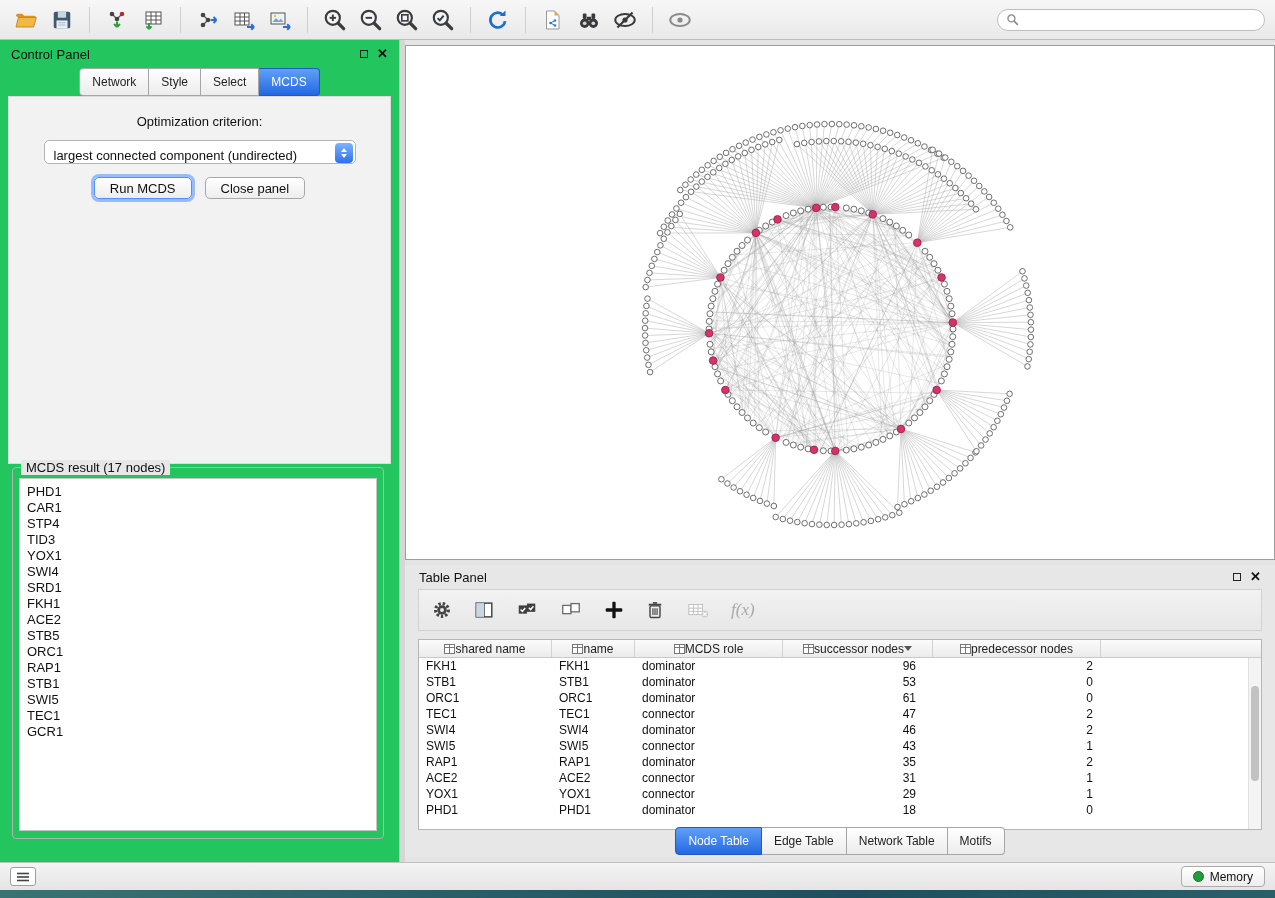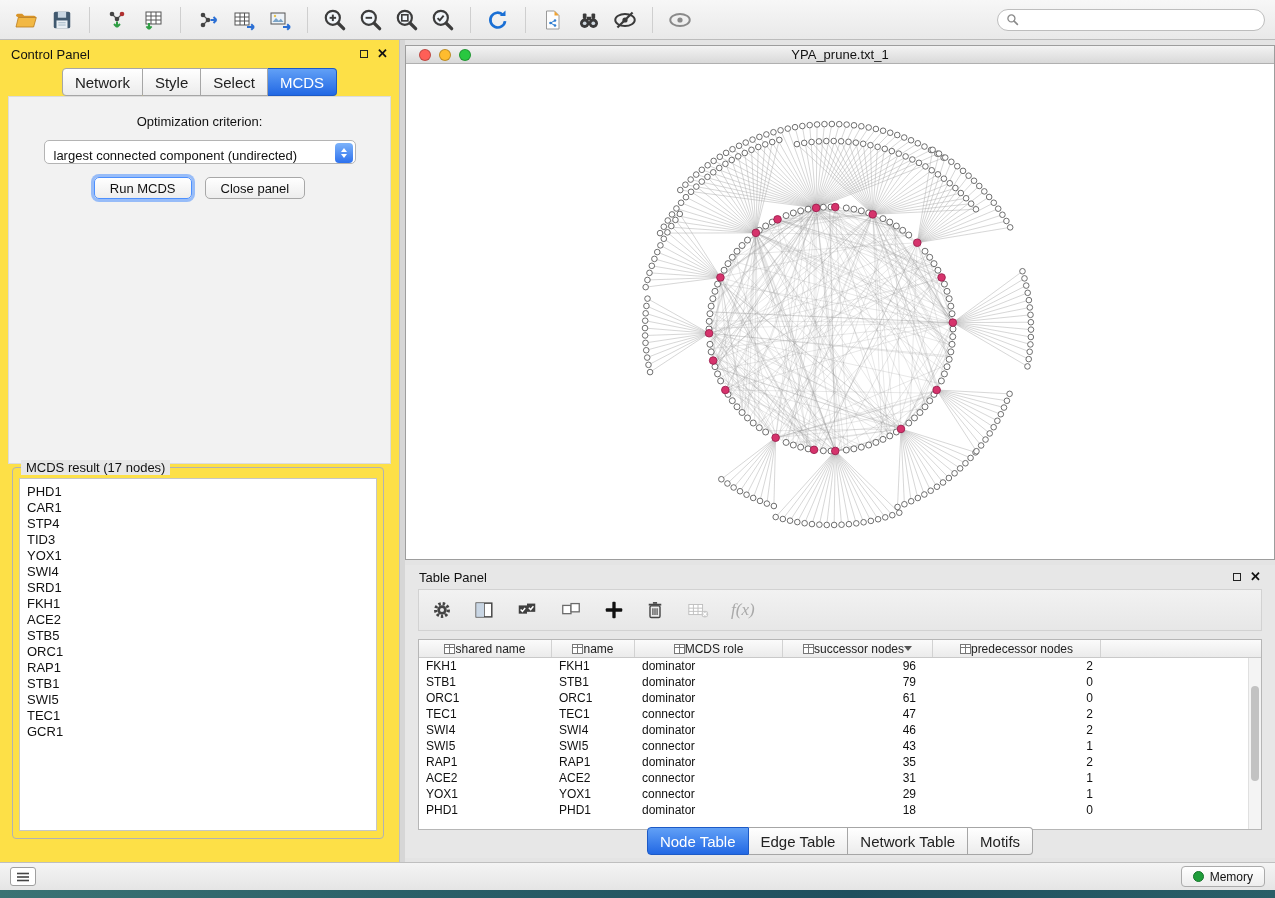--- a/index.html
+++ b/index.html
@@ -12,29 +12,29 @@
     background:linear-gradient(#f7f7f7,#e9e9e9); border-bottom:1px solid #bcbcbc;
     display:flex; align-items:center; padding:0 10px; gap:4px; }
   .tb-btn { width:32px; height:30px; display:flex; align-items:center; justify-content:center; border-radius:4px; }
   .tb-divider { width:1px; height:26px; background:#cfcfcf; margin:0 7px; }
   .search-field { margin-left:auto; width:268px; height:22px; background:#fff; border:1px solid #bdbdbd;
     border-radius:12px; display:flex; align-items:center; padding:0 8px; gap:5px; }
   .search-field input { border:none; outline:none; flex:1; font-size:12px; font-family:"Liberation Sans",sans-serif; background:transparent; }
 
   
   .control-panel { position:absolute; left:0; top:40px; width:400px; bottom:36px;
-    background:#fde047; border-right:1px solid #c0c0c0; }
+    background:#22c55e; border-right:1px solid #c0c0c0; }
   .cp-header { height:28px; display:flex; align-items:center; padding:0 11px; gap:8px; }
   .cp-title { font-size:13px; color:#111; }
   .win-icons { margin-left:auto; display:flex; align-items:center; gap:9px; }
   .float-box { width:8px; height:8px; border:1.4px solid #222; display:inline-block; }
   .close-x { font-size:13px; font-weight:bold; color:#111; line-height:10px; }
 
   .seg-row { display:flex; justify-content:center; }
-  .seg-btn { height:28px; padding:0 12px; font-size:15px; color:#222; display:flex; align-items:center;
+  .seg-btn { height:28px; padding:0 12px; font-size:12px; color:#222; display:flex; align-items:center;
     background:linear-gradient(#ffffff,#ececec); border:1px solid #a6a6a6; border-left-width:0; }
   .seg-btn:first-child { border-left-width:1px; border-radius:4px 0 0 4px; }
   .seg-btn:last-child { border-radius:0 4px 4px 0; }
   .seg-btn.active { background:linear-gradient(#61a0f6,#2268e4); border-color:#1d5ac6; color:#fff; }
 
   .cp-surface { position:absolute; left:8px; right:8px; top:56px; height:368px;
     background:#f2f2f2; border:1px solid #dcdcdc; }
   .opt-label { text-align:center; margin-top:17px; font-size:13px; color:#111; }
   .combo { margin:11px auto 0; width:312px; height:24px; background:#fff; border:1px solid #b4b4b4;
     border-radius:5px; display:flex; align-items:flex-end; padding:0 2px 0 0; }
@@ -305,28 +305,20 @@
           <div class="result-item">SWI5</div>
           <div class="result-item">TEC1</div>
           <div class="result-item">GCR1</div>
         </div>
     </div>
   </div>
 
   <div class="gap-strip"></div>
 
   <div class="network-window">
-    <div class="net-titlebar">
-      <span class="net-title">YPA_prune.txt_1</span>
-      <span class="traffic">
-        <span class="light l-red"></span>
-        <span class="light l-yellow"></span>
-        <span class="light l-green"></span>
-      </span>
-    </div>
     <div class="net-canvas">
       <svg id="graph-svg" width="868" height="496" viewBox="0 0 868 496">
           <g>
             <line x1="410.13194010457204" y1="143.90936949975872" x2="546.6702245378774" y2="256.0358234676864" stroke="#8f8f8f" stroke-width="0.55" opacity="0.38"></line>
             <line x1="410.13194010457204" y1="143.90936949975872" x2="537.8715673708109" y2="218.69655218823868" stroke="#8f8f8f" stroke-width="0.55" opacity="0.38"></line>
             <line x1="410.13194010457204" y1="143.90936949975872" x2="545.7180696040389" y2="282.6393784208633" stroke="#8f8f8f" stroke-width="0.55" opacity="0.38"></line>
             <line x1="410.13194010457204" y1="143.90936949975872" x2="386.59252944595534" y2="380.796658870799" stroke="#8f8f8f" stroke-width="0.55" opacity="0.38"></line>
             <line x1="410.13194010457204" y1="143.90936949975872" x2="304.10584780019224" y2="281.3891416459103" stroke="#8f8f8f" stroke-width="0.55" opacity="0.38"></line>
             <line x1="410.13194010457204" y1="143.90936949975872" x2="323.8719356943545" y2="196.7569446039143" stroke="#8f8f8f" stroke-width="0.55" opacity="0.38"></line>
             <line x1="410.13194010457204" y1="143.90936949975872" x2="305.73561031709477" y2="239.30943064928056" stroke="#8f8f8f" stroke-width="0.55" opacity="0.38"></line>
@@ -1219,21 +1211,21 @@
             <div class="t-cell c0">FKH1</div>
             <div class="t-cell c1">FKH1</div>
             <div class="t-cell c2">dominator</div>
             <div class="t-cell c3 num">96</div>
             <div class="t-cell c4 num">2</div>
           </div>
           <div class="t-row">
             <div class="t-cell c0">STB1</div>
             <div class="t-cell c1">STB1</div>
             <div class="t-cell c2">dominator</div>
-            <div class="t-cell c3 num">79</div>
+            <div class="t-cell c3 num">53</div>
             <div class="t-cell c4 num">0</div>
           </div>
           <div class="t-row">
             <div class="t-cell c0">ORC1</div>
             <div class="t-cell c1">ORC1</div>
             <div class="t-cell c2">dominator</div>
             <div class="t-cell c3 num">61</div>
             <div class="t-cell c4 num">0</div>
           </div>
           <div class="t-row">

